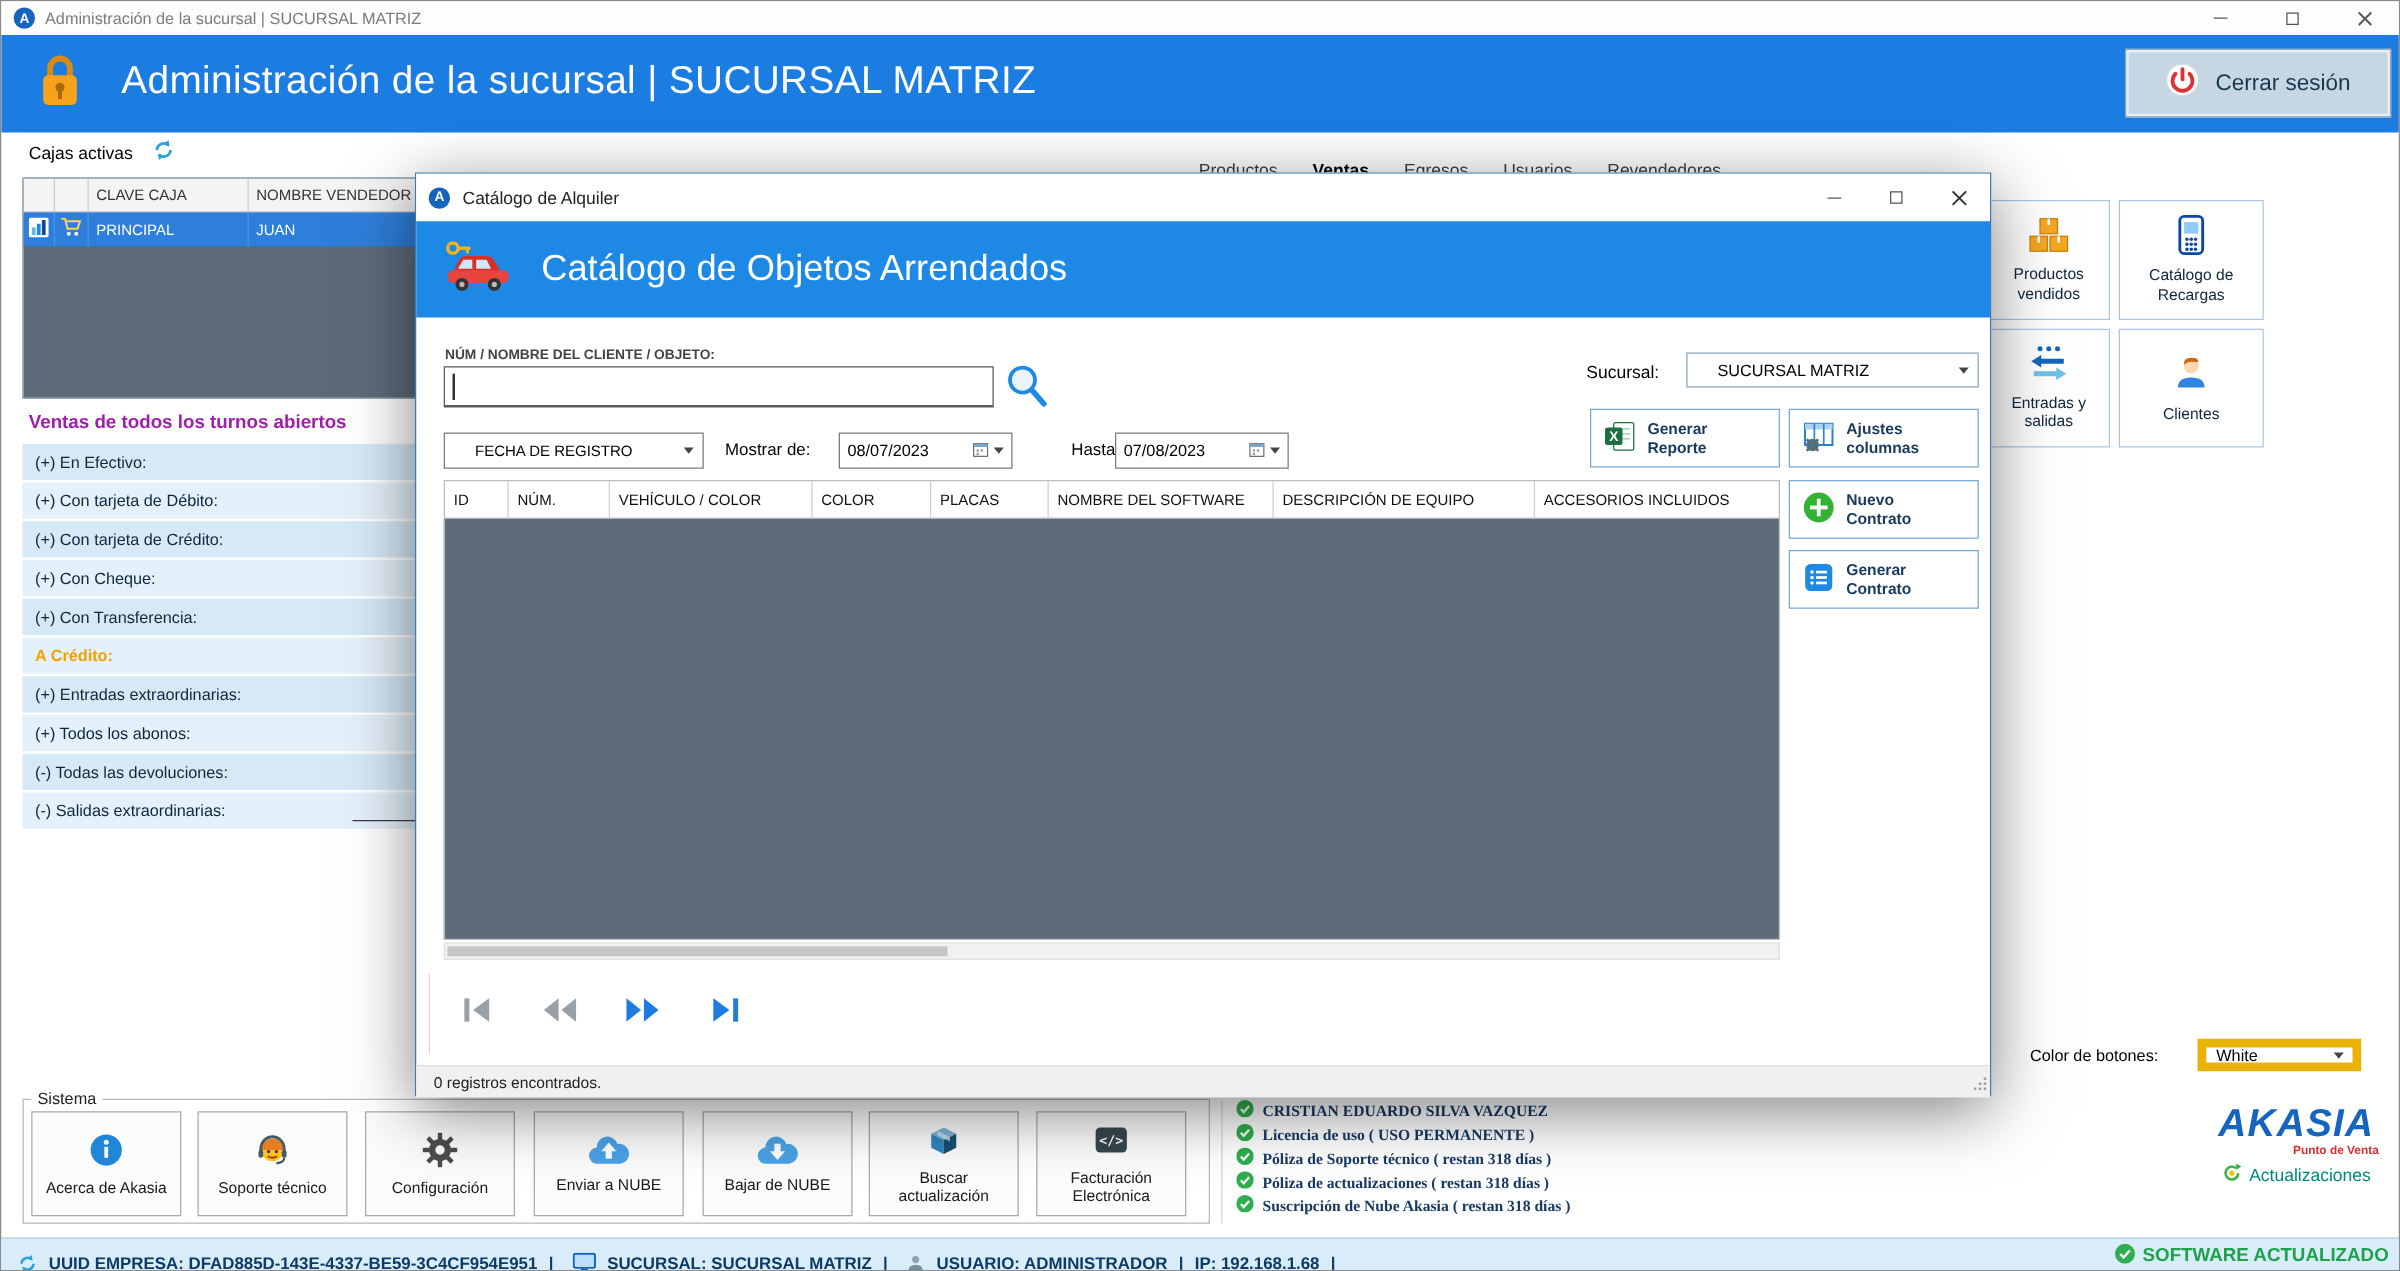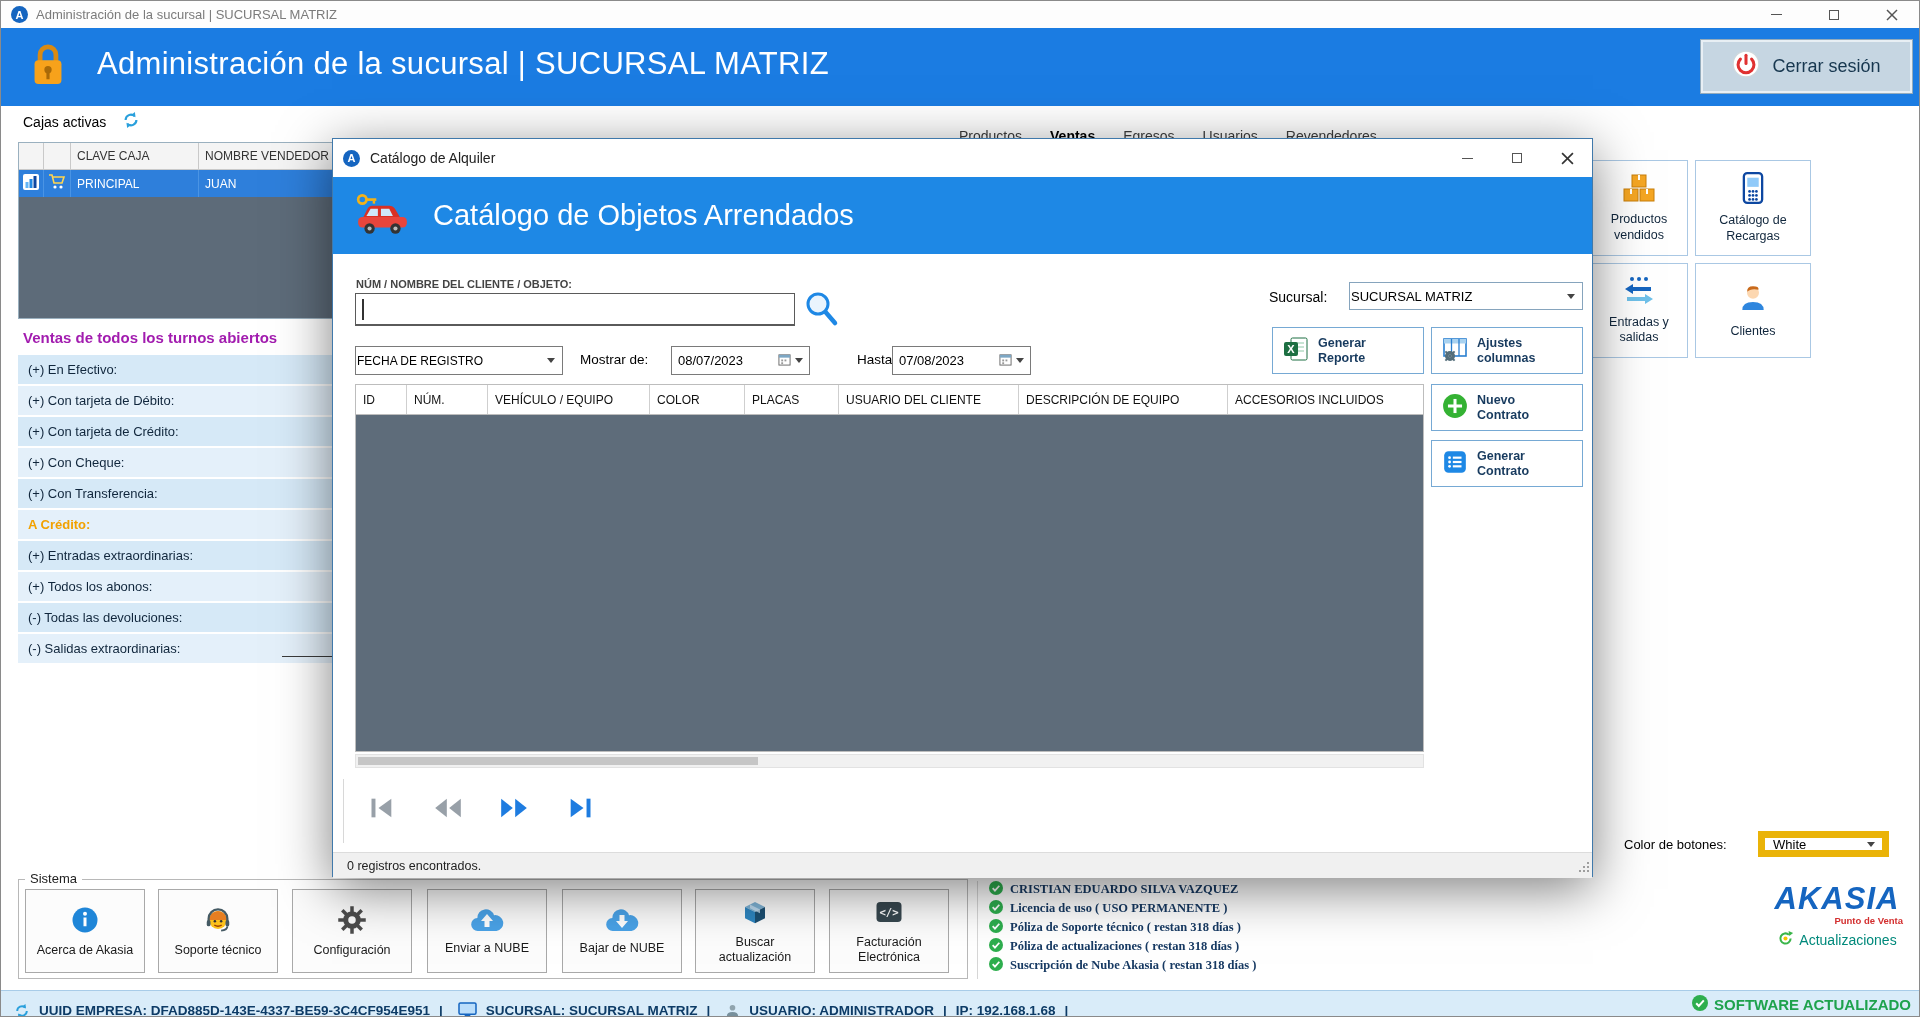--- a/index.html
+++ b/index.html
@@ -101,21 +101,21 @@
   .dlgc{width:50px;display:flex;align-items:center;justify-content:center;cursor:pointer}
   .dlg-header{position:absolute;left:0;top:38px;width:100%;height:77px;background:#1e88e5;display:flex;align-items:center}
   .dlg-htitle{margin-left:22px;font-size:29px;color:#fff;font-weight:500}
 
   .dlg-search-label{position:absolute;left:23px;top:139px;font-size:11px;font-weight:bold;color:#444}
   .dlg-search-input{position:absolute;left:22px;top:154px;width:440px;height:33px;background:#fff;border:1px solid #5a5a5a;border-bottom-width:2px;cursor:text}
   .caret{position:absolute;left:6px;top:5px;width:2px;height:21px;background:#333}
   .dlg-mag{position:absolute;left:470px;top:150px;cursor:pointer}
 
   .dlg-suc-label{position:absolute;left:936px;top:150px;font-size:14px;color:#000}
-  .select{border:1px solid #86a4bd;background:#fff;display:flex;align-items:center;padding-left:1px;font-size:13px;color:#000;cursor:pointer}
+  .select{border:1px solid #86a4bd;background:#fff;display:flex;align-items:center;padding-left:24px;font-size:13px;color:#000;cursor:pointer}
   .dlg-suc-select{position:absolute;left:1016px;top:143px;width:234px;height:28px}
   .dlg-fecha-combo{position:absolute;left:22px;top:207px;width:208px;height:29px;font-size:12px;border-color:#7a7a7a}
   .dlg-mostrar{position:absolute;left:247px;top:213px;font-size:13.5px;color:#000}
   .dlg-hasta{position:absolute;left:524px;top:213px;font-size:13.5px;color:#000}
   .datebox{position:absolute;top:207px;width:139px;height:29px;border:1px solid #7a7a7a;background:#fff;display:flex;
            align-items:center;padding:0 6px;font-size:13px;color:#000;gap:4px;cursor:pointer}
   #date1{left:338px}#date2{left:559px}
   .datebox .grow{flex:1}
 
   .dlg-btn{position:absolute;background:#fff;border:1px solid #76a9d4;display:flex;align-items:center;gap:9px;
@@ -666,24 +666,24 @@
           <circle cx="7" cy="16" r="1.3" fill="#fff"></circle>
             <rect x="10" y="15" width="8" height="2" fill="#fff"></rect>
         </svg>
       </span>
       <span class="lbl">Generar Contrato</span>
     </button>
 
     <div class="dlg-thead">
       <div class="dlg-th" style="width:51px">ID</div>
       <div class="dlg-th" style="width:81px">NÚM.</div>
-      <div class="dlg-th" style="width:162px">VEHÍCULO / EQUIPO</div>
+      <div class="dlg-th" style="width:162px">VEHÍCULO / COLOR</div>
       <div class="dlg-th" style="width:95px">COLOR</div>
       <div class="dlg-th" style="width:94px">PLACAS</div>
-      <div class="dlg-th" style="width:180px">USUARIO DEL CLIENTE</div>
+      <div class="dlg-th" style="width:180px">NOMBRE DEL SOFTWARE</div>
       <div class="dlg-th" style="width:209px">DESCRIPCIÓN DE EQUIPO</div>
       <div class="dlg-th" style="flex:1;border-right:none">ACCESORIOS INCLUIDOS</div>
     </div>
 
     <div class="dlg-tbody"></div>
 
     <div class="dlg-hscroll">
       <div class="dlg-hthumb"></div>
     </div>
 

